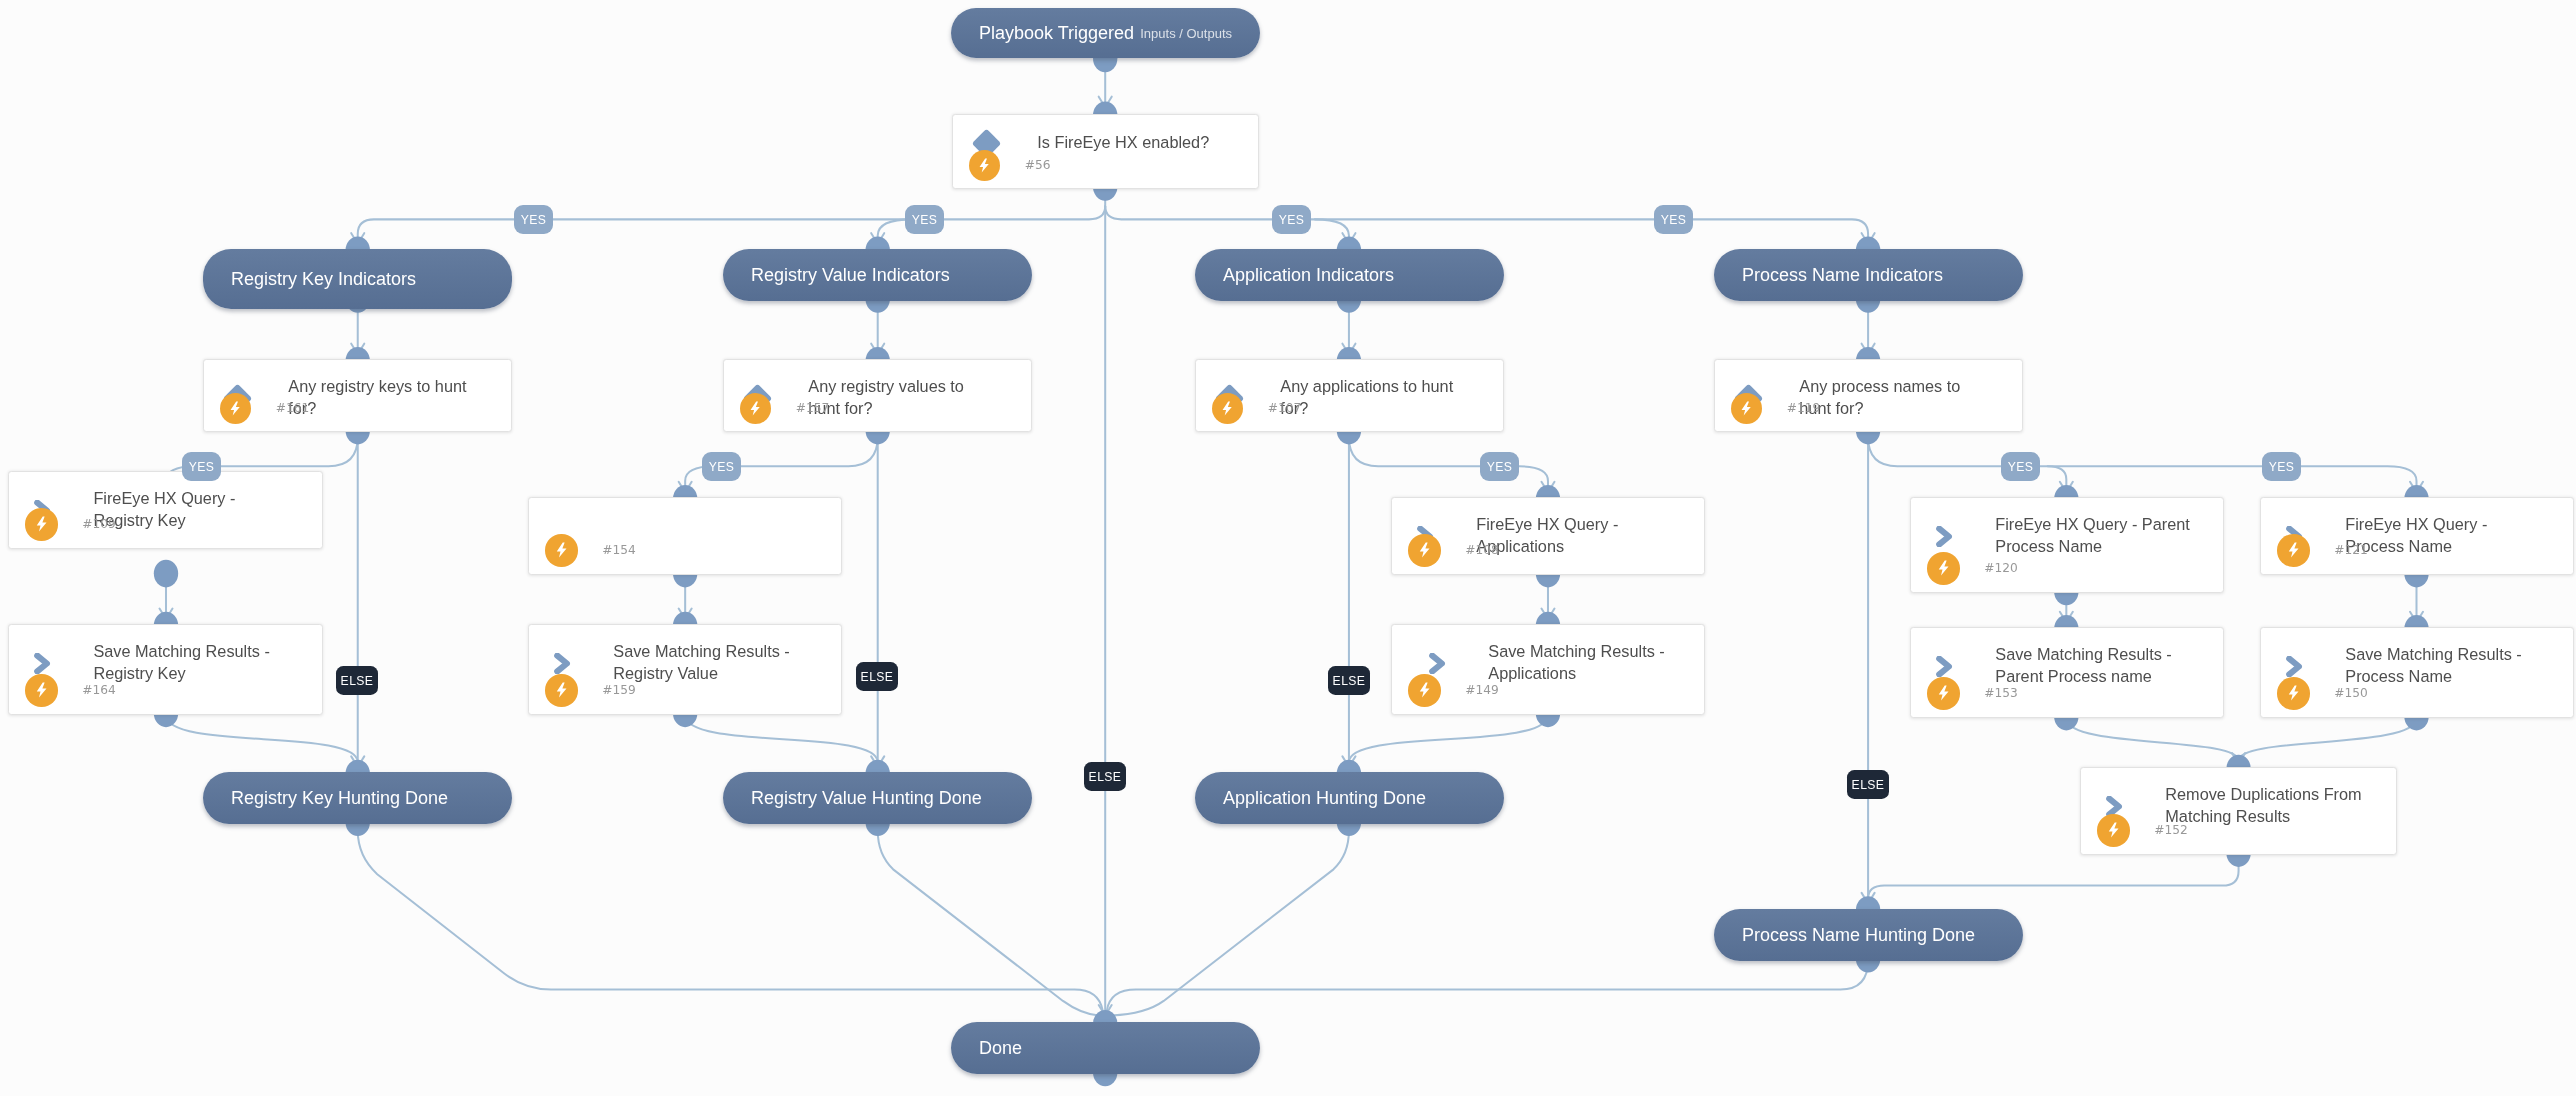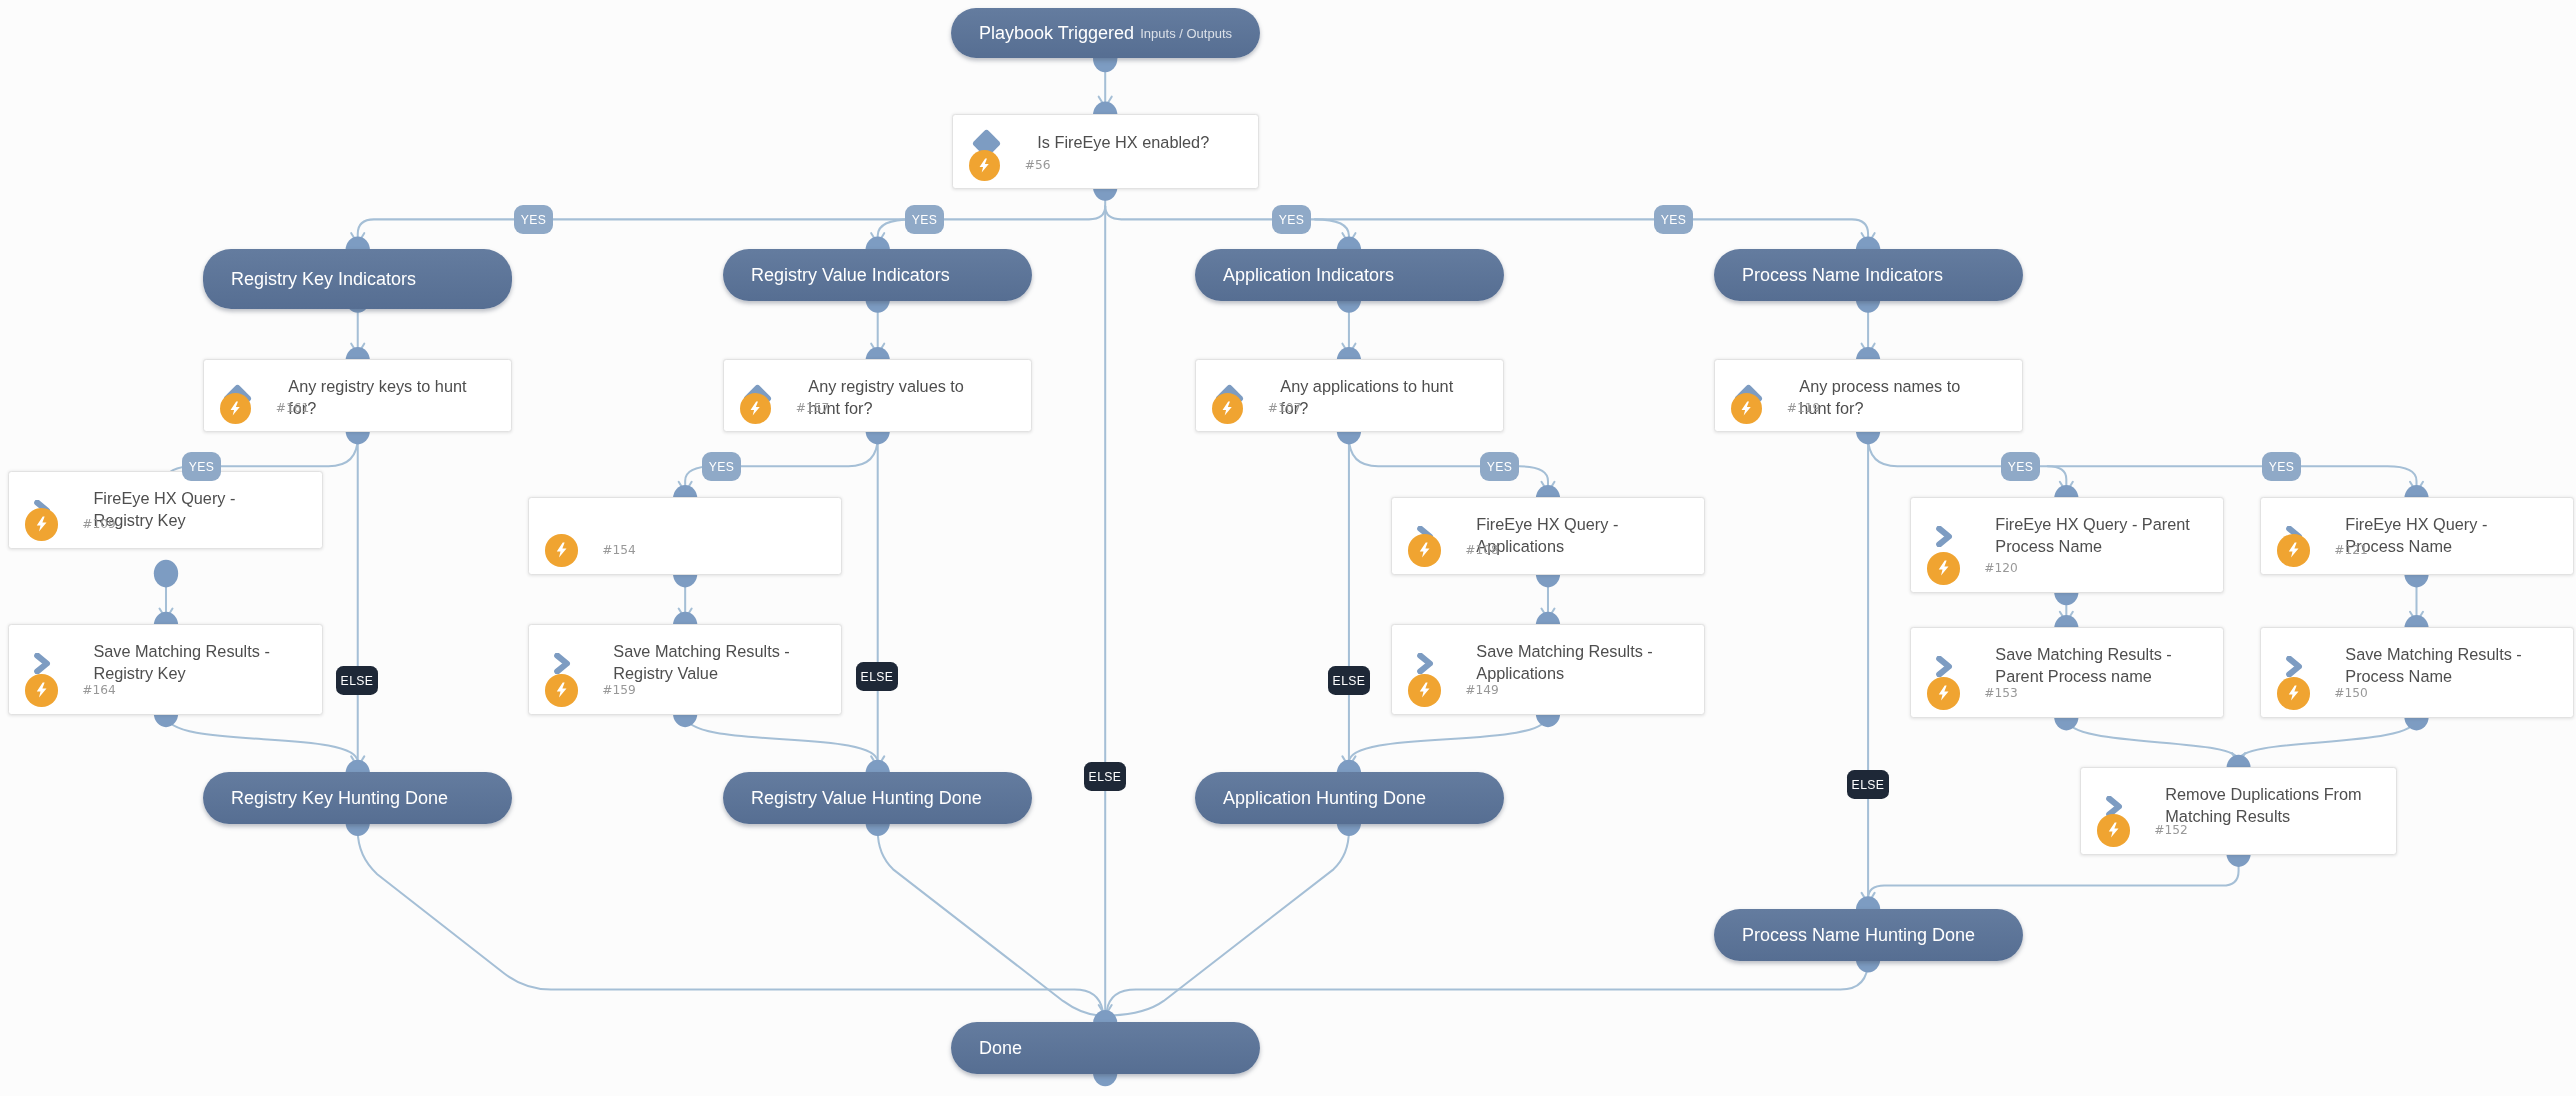--- a/index.html
+++ b/index.html
@@ -387,21 +387,21 @@
     </div>
     <div class="card-foot">
       <span class="icon-bolt">
         <svg width="18" height="18" viewBox="0 0 24 24">
             <path d="M13 2 L5 14 L10 14 L8 22 L18 10 L12.5 10 L15.5 2 Z" fill="#ffffff"></path>
           </svg>
       </span>
       <span class="tid">#159</span>
     </div>
   </div>
-  <div class="card task" style="left:1391px;top:624px;width:314px;height:91px;">
+  <div class="card task" style="left:1391px;top:624px;width:314px;height:91px;padding-left:12px;">
     <div class="card-row">
       <span class="icon-chevron">
         <svg width="21" height="21" viewBox="0 0 24 24">
             <path d="M6 3 L17 12 L6 21" fill="none" stroke="#7d9cc2" stroke-width="7" stroke-linecap="round" stroke-linejoin="round"></path>
           </svg>
       </span>
       <span class="card-title">Save Matching Results - Applications</span>
     </div>
     <div class="card-foot">
       <span class="icon-bolt">

